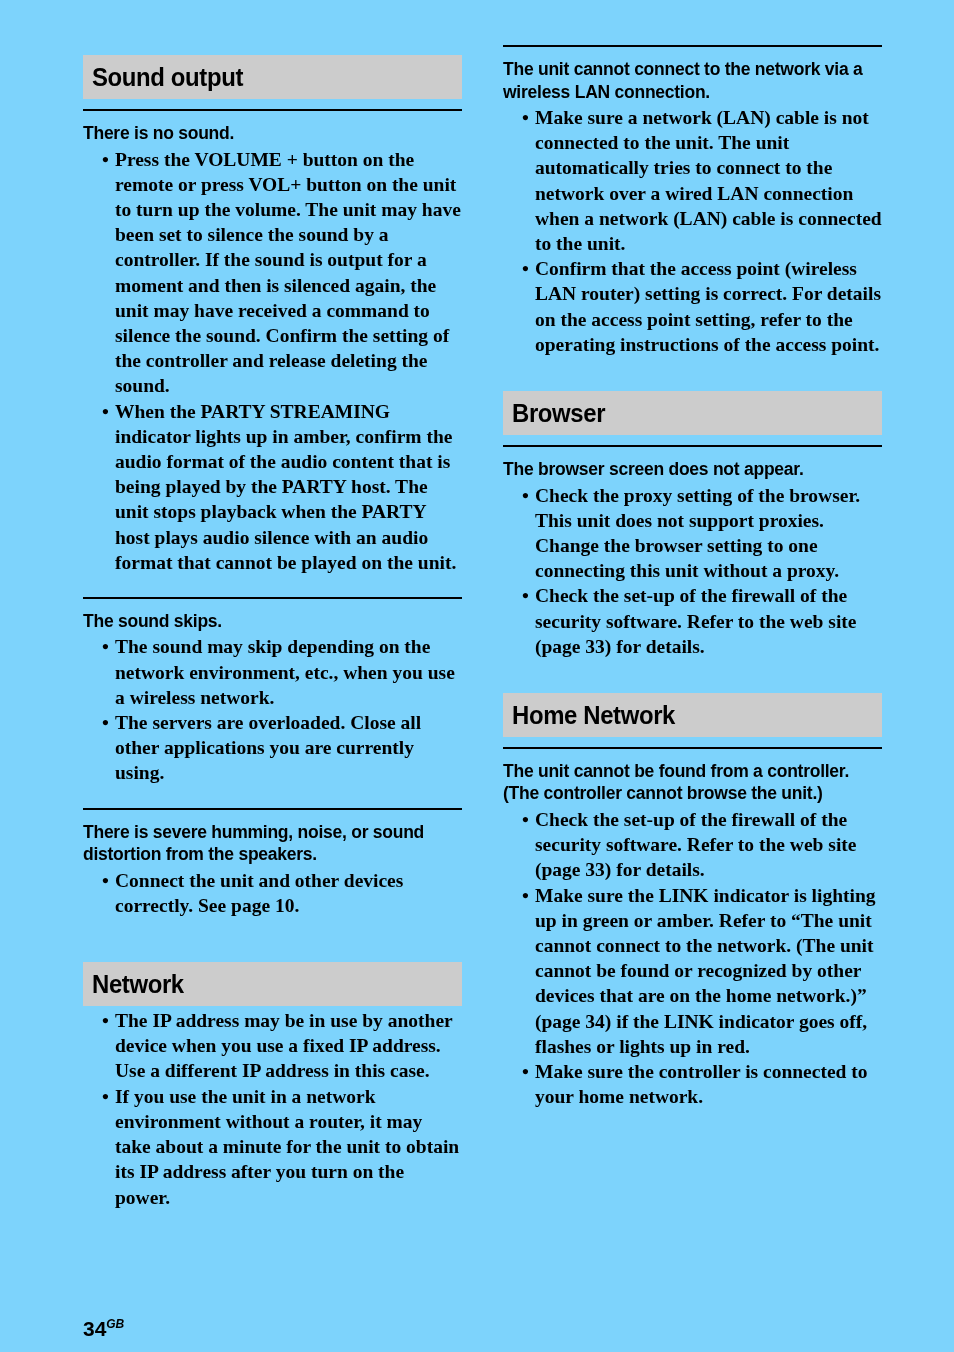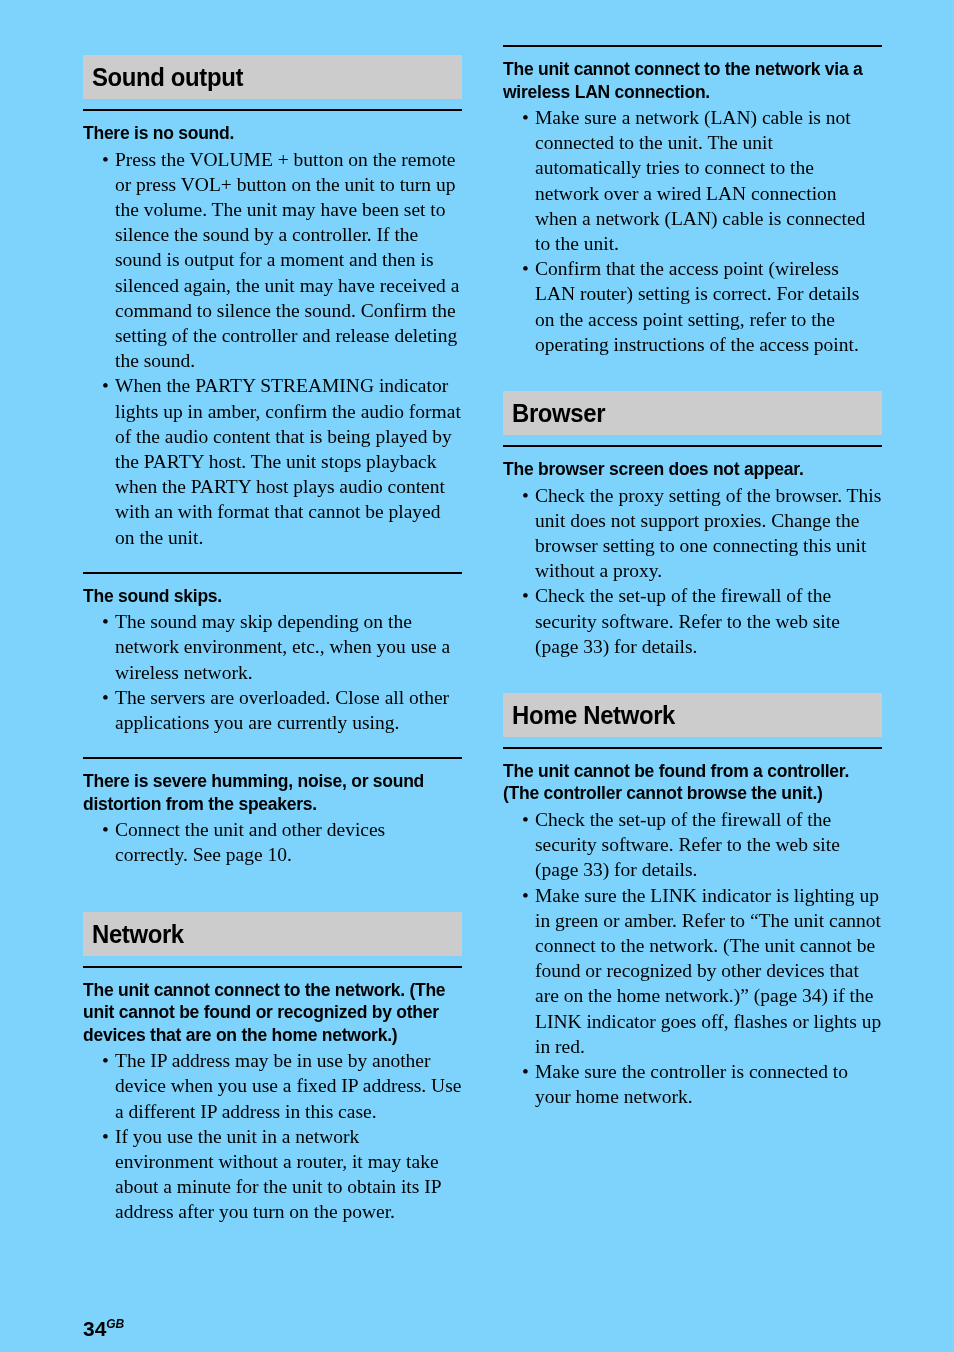--- a/index.html
+++ b/index.html
@@ -65,20 +65,21 @@
   }
   ul.bullets > li {
     position: relative;
     padding-left: 13px;
     font-family: "Liberation Serif", serif;
     font-size: 19.5px;
     line-height: 25.2px;
     color: #000000;
     margin-bottom: 0;
     text-align: left;
+    font-weight: bold;
   }
   ul.bullets > li::before {
     content: "\2022";
     position: absolute;
     left: 0;
     top: 0;
     font-size: 19.5px;
     line-height: 25.2px;
   }
 
@@ -112,21 +113,21 @@
 
   <div class="col col-left" style="top:55px;">
 
     <div class="section-banner">
       <span class="section-title">Sound output</span>
     </div>
 
     <div class="subhead">There is no sound.</div>
     <ul class="bullets">
       <li>Press the VOLUME + button on the remote or press VOL+ button on the unit to turn up the volume. The unit may have been set to silence the sound by a controller. If the sound is output for a moment and then is silenced again, the unit may have received a command to silence the sound. Confirm the setting of the controller and release deleting the sound.</li>
-      <li>When the PARTY STREAMING indicator lights up in amber, confirm the audio format of the audio content that is being played by the PARTY host. The unit stops playback when the PARTY host plays audio content with an with format that cannot be played on the unit.</li>
+      <li>When the PARTY STREAMING indicator lights up in amber, confirm the audio format of the audio content that is being played by the PARTY host. The unit stops playback when the PARTY host plays audio silence with an audio format that cannot be played on the unit.</li>
     </ul>
 
     <div class="gap-sm"></div>
 
     <div class="subhead">The sound skips.</div>
     <ul class="bullets">
       <li>The sound may skip depending on the network environment, etc., when you use a wireless network.</li>
       <li>The servers are overloaded. Close all other applications you are currently using.</li>
     </ul>
 
@@ -136,21 +137,20 @@
     <ul class="bullets">
       <li>Connect the unit and other devices correctly. See page 10.</li>
     </ul>
 
     <div class="gap-xl"></div>
 
     <div class="section-banner">
       <span class="section-title">Network</span>
     </div>
 
-    <div class="subhead">The unit cannot connect to the network. (The unit cannot be found or recognized by other devices that are on the home network.)</div>
     <ul class="bullets">
       <li>The IP address may be in use by another device when you use a fixed IP address. Use a different IP address in this case.</li>
       <li>If you use the unit in a network environment without a router, it may take about a minute for the unit to obtain its IP address after you turn on the power.</li>
     </ul>
 
   </div>
 
   <div class="col col-right" style="top:45px;">
 
     <div class="subhead" style="margin-top:0;">The unit cannot connect to the network via a wireless LAN connection.</div>

